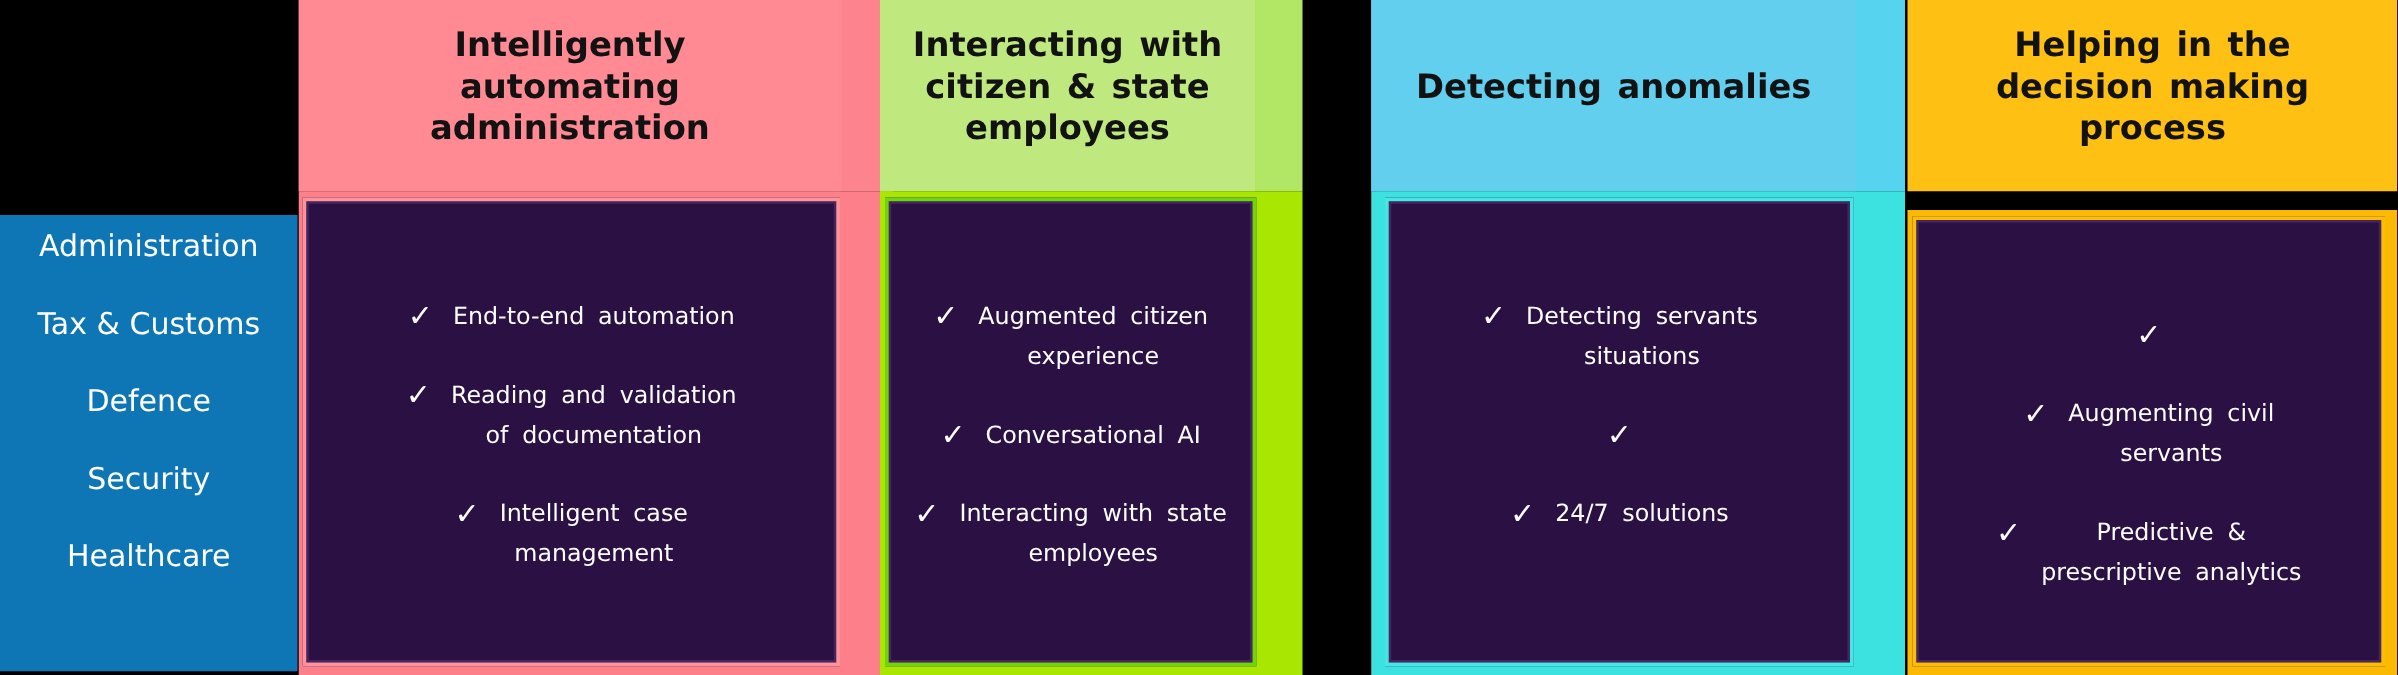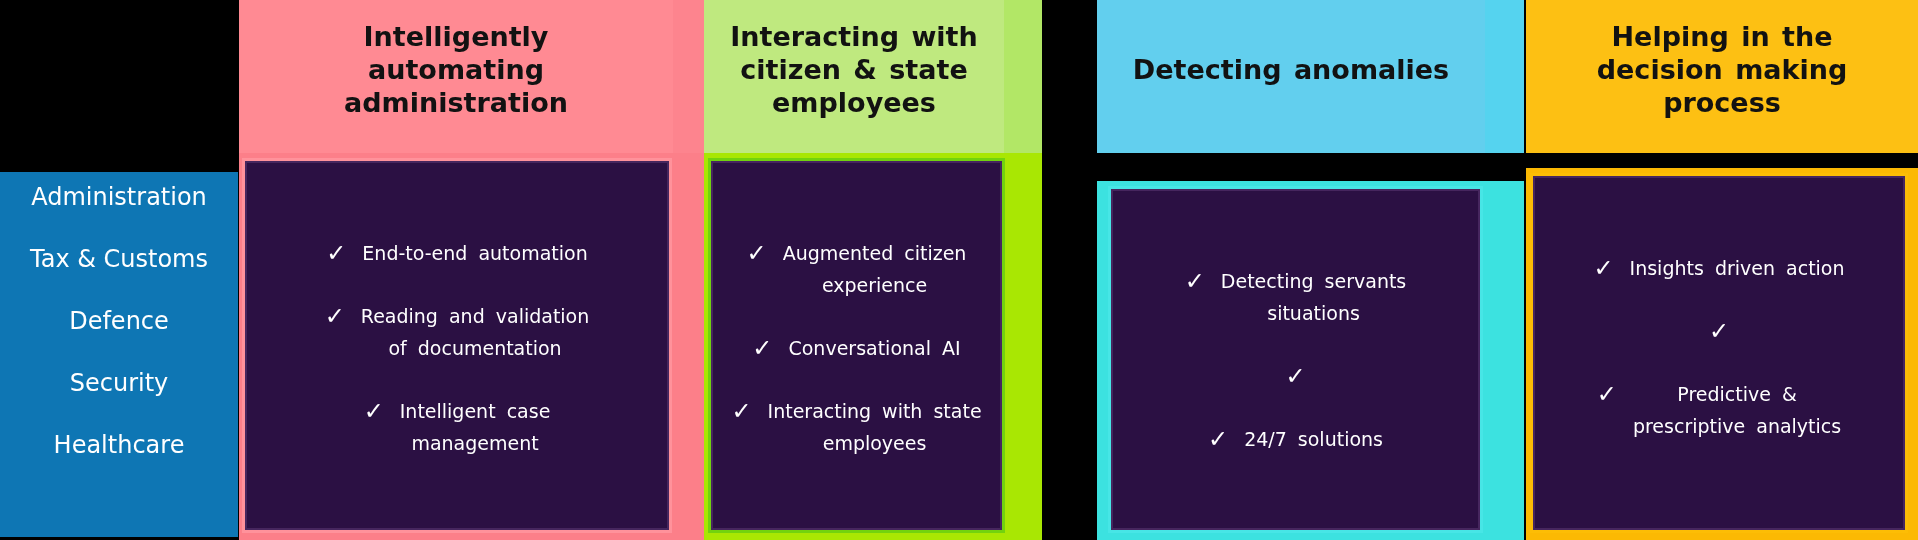--- a/index.html
+++ b/index.html
@@ -35,21 +35,21 @@
 
   
   .col {
     position: absolute;
     top: 0; height: 540px;
     display: flex;
     flex-direction: column;
   }
   .col.c0 { left: 239px;  width: 475px; }
   .col.c1 { left: 668px;  width: 374px; padding-left: 36px; }
-  .col.c2 { left: 1097px; width: 427px; gap: 28px; }
+  .col.c2 { left: 1097px; width: 427px; }
   .col.c3 { left: 1526px; width: 392px; gap: 15px; }
 
   .col-top {
     height: 153px;
     background: var(--hdr2);
     flex: none;
   }
   .col-top-inner {
     height: 100%;
     background: var(--hdr);
@@ -222,24 +222,25 @@
         <div class="col-title">Helping in the
 decision making
 process</div>
       </div>
     </div>
     <div class="col-body">
       <div class="box">
         <div class="items">
           <div class="item">
             <span class="check">✓</span>
-            <span class="item-text">Insights driven action</span>
-          </div>
-          <div class="item">
-            <span class="check">✓</span>
+          </div>
+          <div class="item">
+            <span class="check">✓</span>
+            <span class="item-text">Augmenting civil
+servants</span>
           </div>
           <div class="item">
             <span class="check">✓</span>
             <span class="item-text">Predictive &amp;
 prescriptive analytics</span>
           </div>
         </div>
       </div>
     </div>
   </div>

